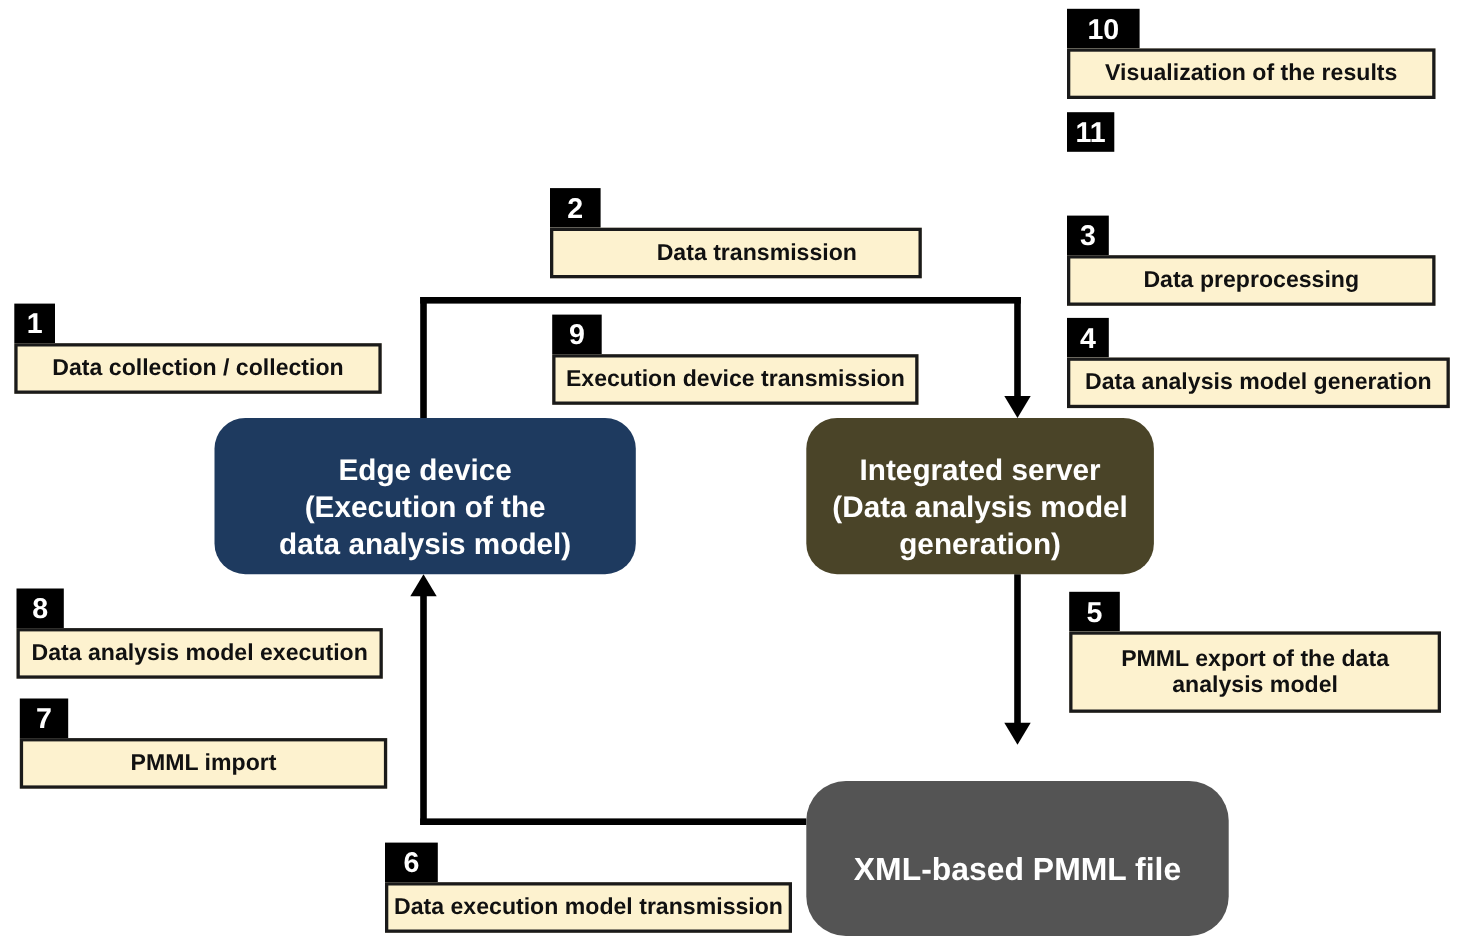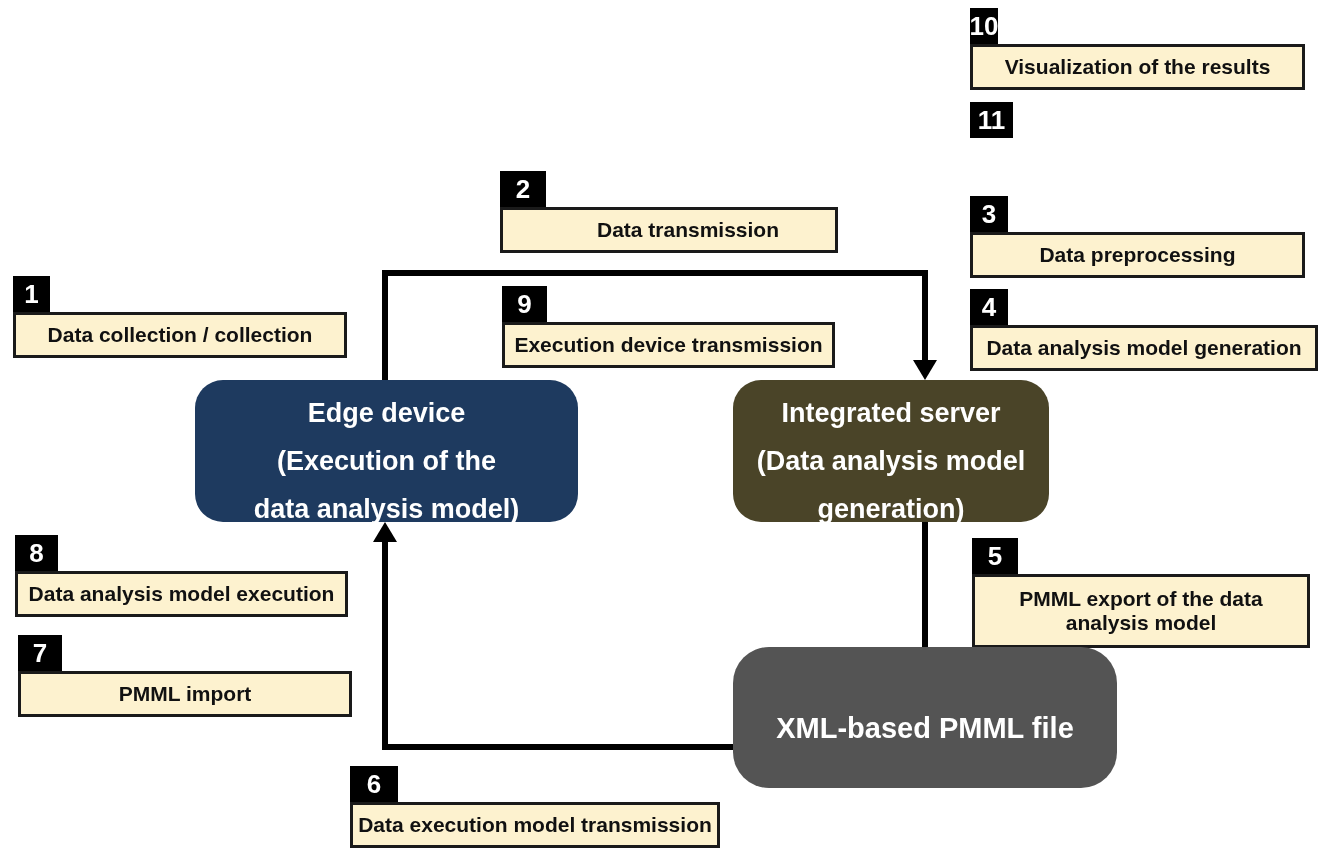--- a/index.html
+++ b/index.html
@@ -12,24 +12,24 @@
        height:36px;display:flex;align-items:center;justify-content:center;}
   .sbox{background:#fdf2cf;border:3px solid #1a1a1a;box-sizing:border-box;
         color:#111111;font-weight:700;font-size:21px;text-align:center;
         display:flex;align-items:center;justify-content:center;
         height:46px;margin-top:0;white-space:pre-line;line-height:1.15;}
 
   
   .node{position:absolute;border-radius:28px;color:#ffffff;font-weight:700;
         display:flex;align-items:center;justify-content:center;text-align:center;
         white-space:pre-line;}
-  .node-text{font-size:27px;line-height:48px;margin-top:20px;}
+  .node-text{font-size:27px;line-height:34px;margin-top:20px;}
   #node-edge{left:195px;top:380px;width:383px;height:142px;background:#1e3a5f;}
   #node-server{left:733px;top:380px;width:316px;height:142px;background:#4a4428;}
-  #node-pmml{left:733px;top:647px;width:384px;height:141px;background:#545454;border-radius:36px;}
+  #node-pmml{left:733px;top:710px;width:384px;height:141px;background:#545454;border-radius:36px;}
   #node-pmml .node-text{font-size:29px;}
 
   
   .line{position:absolute;background:#000000;}
   .arrow{position:absolute;width:0;height:0;}
   .arrow-down{border-left:12px solid transparent;border-right:12px solid transparent;
               border-top:20px solid #000000;}
   .arrow-up{border-left:12px solid transparent;border-right:12px solid transparent;
             border-bottom:20px solid #000000;}
 </style>
@@ -59,21 +59,21 @@
     <div class="tab" style="width:46px;">2</div>
     <div class="sbox" style="width:338px;padding-left:38px;">Data transmission</div>
   </div>
 
   <div class="step" style="left:502px;top:286px;">
     <div class="tab" style="width:45px;">9</div>
     <div class="sbox" style="width:333px;">Execution device transmission</div>
   </div>
 
   <div class="step" style="left:970px;top:8px;">
-    <div class="tab" style="width:28px;">10</div>
+    <div class="tab" style="width:66px;">10</div>
     <div class="sbox" style="width:335px;">Visualization of the results</div>
   </div>
 
   <div class="step" style="left:970px;top:102px;">
     <div class="tab" style="width:43px;">11</div>
   </div>
 
   <div class="step" style="left:970px;top:196px;">
     <div class="tab" style="width:38px;">3</div>
     <div class="sbox" style="width:335px;">Data preprocessing</div>

